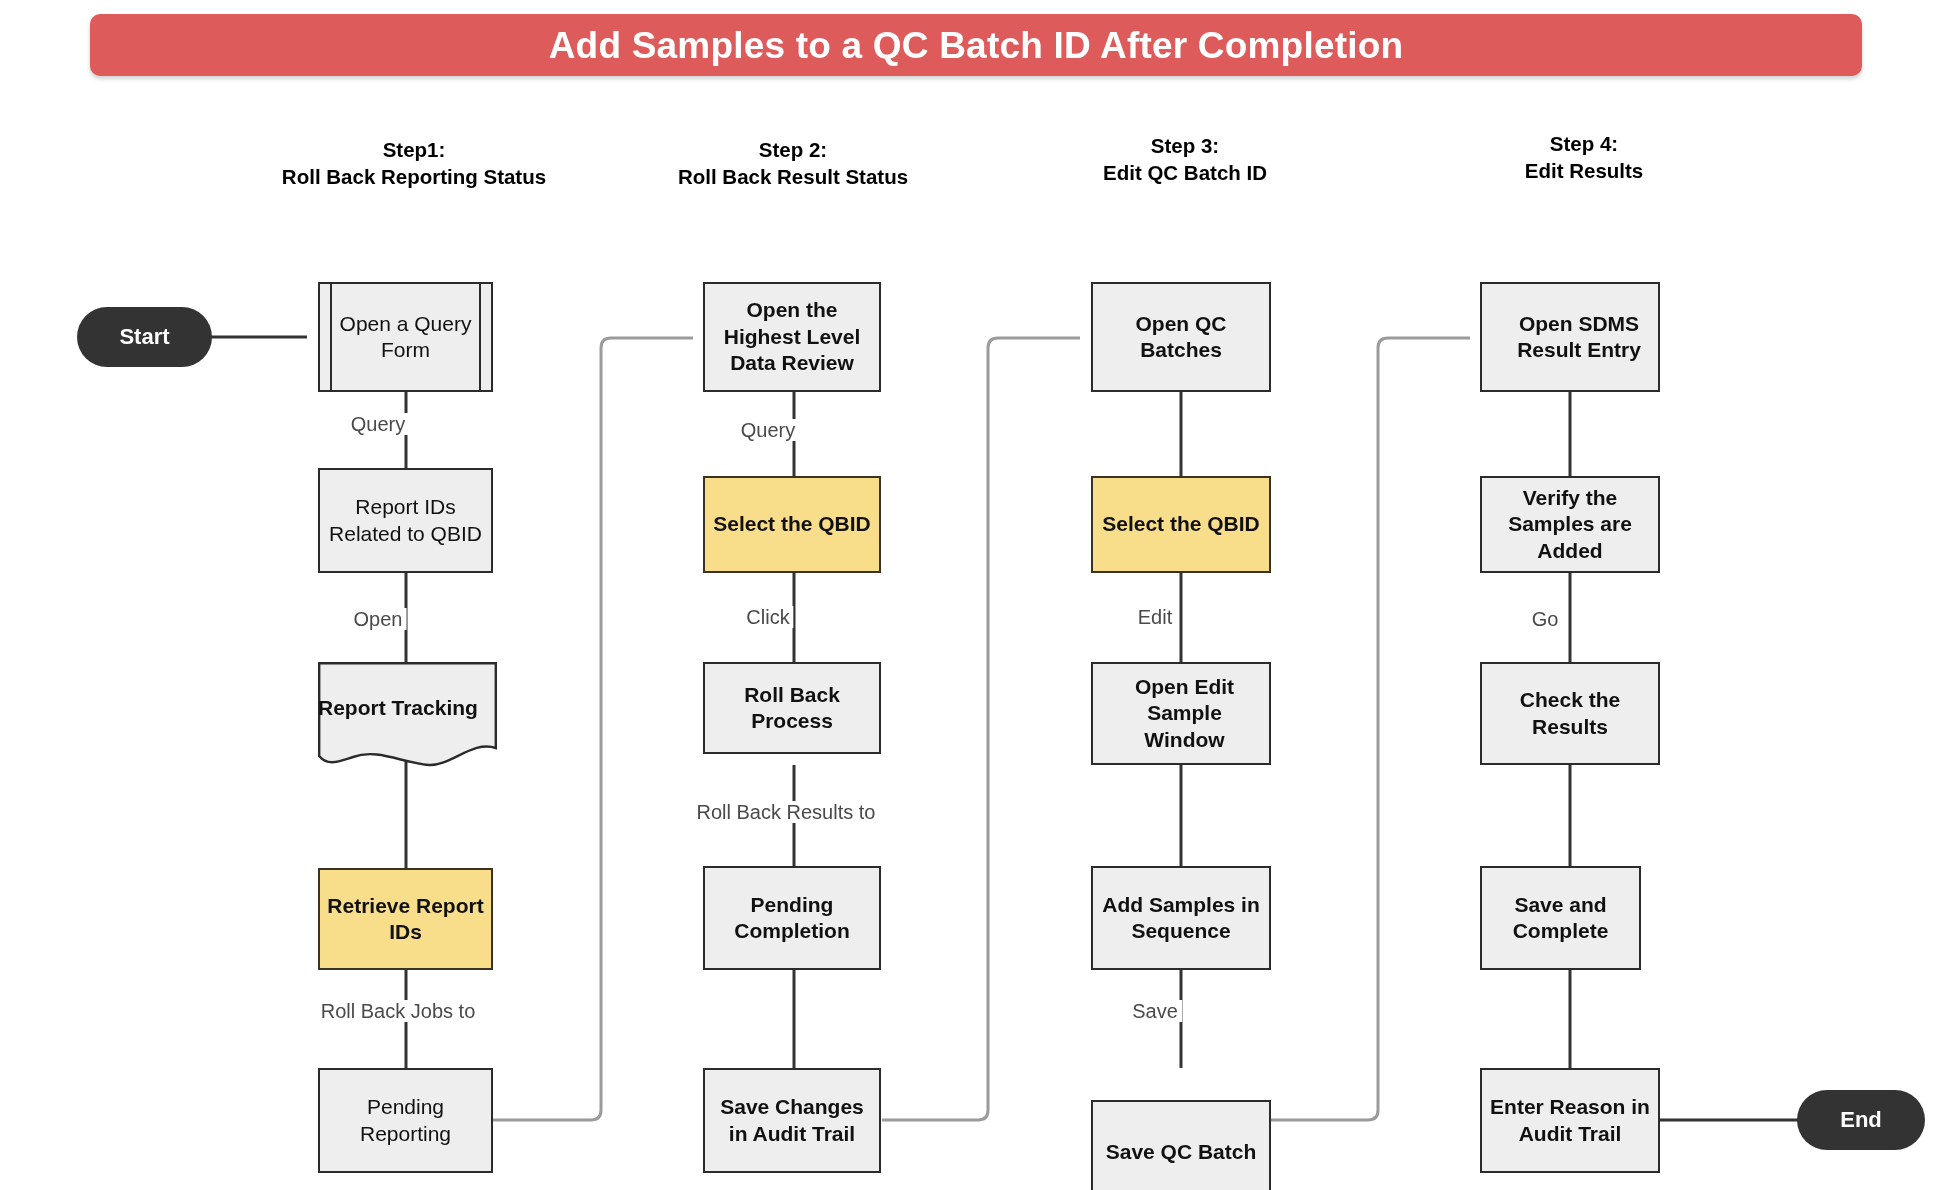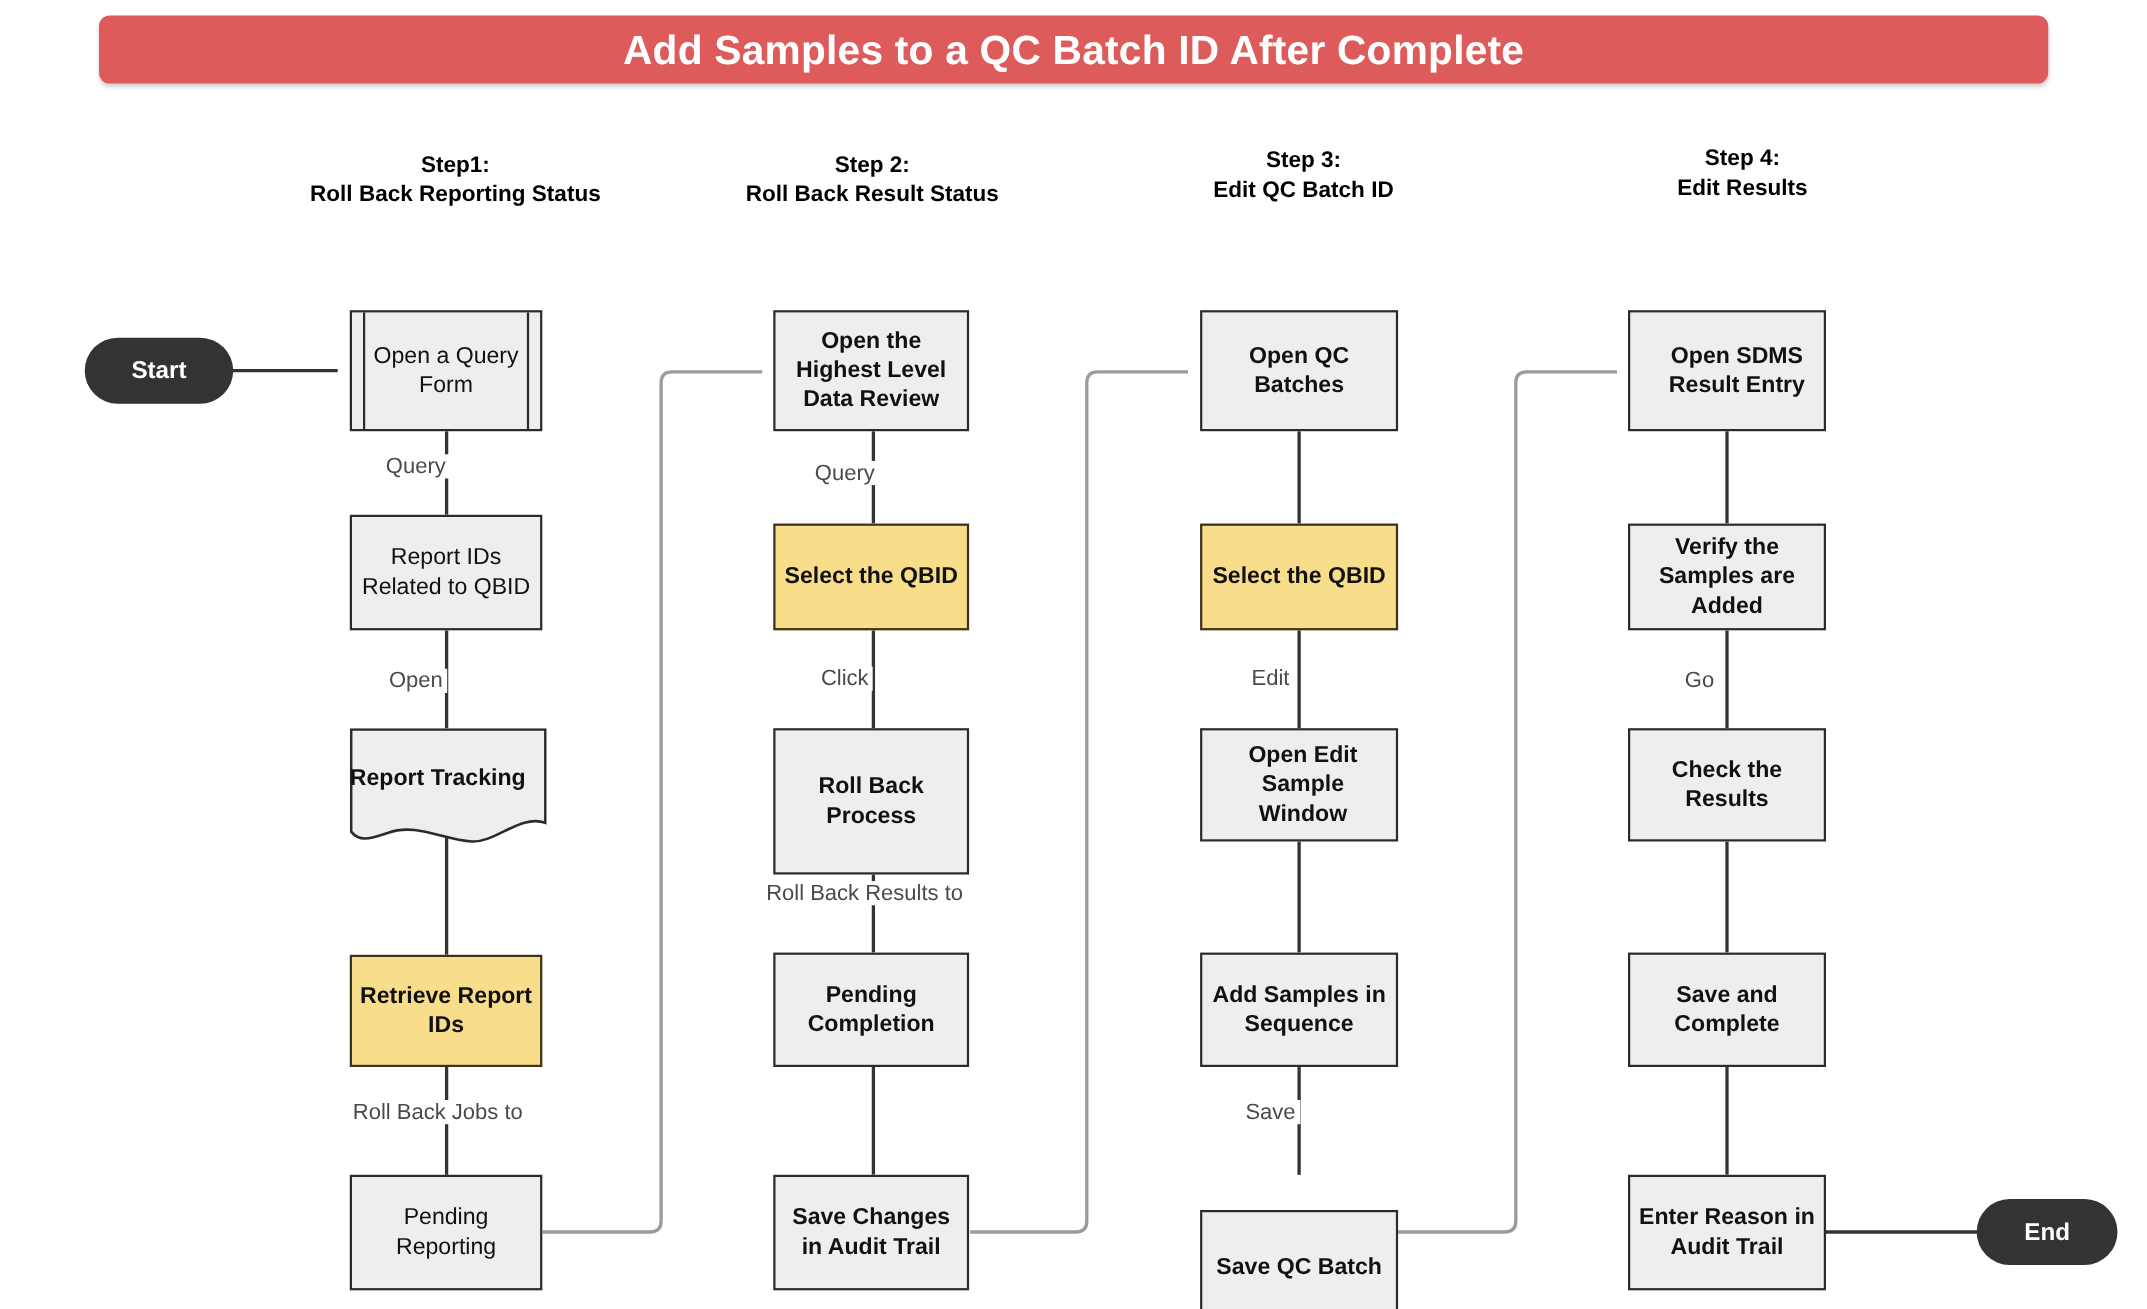--- a/index.html
+++ b/index.html
@@ -145,21 +145,21 @@
     pointer-events: none;
   }
   #edges path, #edges line { fill: none; }
 </style>
 </head>
 <body>
 
 <div id="canvas">
 
   <div class="title-banner">
-    <div class="title-text">Add Samples to a QC Batch ID After Complete</div>
+    <div class="title-text">Add Samples to a QC Batch ID After Completion</div>
   </div>
 
   <div class="step-head" style="left:234px; top:136px;">
     <div>Step1:</div>
     <div>Roll Back Reporting Status</div>
   </div>
   <div class="step-head" style="left:613px; top:136px;">
     <div>Step 2:</div>
     <div>Roll Back Result Status</div>
   </div>
@@ -244,21 +244,21 @@
   </div>
 
   <div class="node" style="left:703px; top:282px; width:178px; height:110px;">
     <span>Open the Highest Level Data Review</span>
   </div>
 
   <div class="node highlight" style="left:703px; top:476px; width:178px; height:97px;">
     <span>Select the QBID</span>
   </div>
 
-  <div class="node" style="left:703px; top:662px; width:178px; height:133px;">
+  <div class="node" style="left:703px; top:662px; width:178px; height:92px;">
     <span>Roll Back Process</span>
   </div>
 
   <div class="node" style="left:703px; top:866px; width:178px; height:104px;">
     <span>Pending Completion</span>
   </div>
 
   <div class="node" style="left:703px; top:1068px; width:178px; height:105px;">
     <span>Save Changes in Audit Trail</span>
   </div>
@@ -288,21 +288,21 @@
   </div>
 
   <div class="node" style="left:1480px; top:476px; width:180px; height:97px;">
     <span>Verify the Samples are Added</span>
   </div>
 
   <div class="node" style="left:1480px; top:662px; width:180px; height:103px;">
     <span>Check the Results</span>
   </div>
 
-  <div class="node" style="left:1480px; top:866px; width:180px; height:104px;">
+  <div class="node" style="left:1480px; top:866px; width:161px; height:104px;">
     <span>Save and Complete</span>
   </div>
 
   <div class="node" style="left:1480px; top:1068px; width:180px; height:105px;">
     <span>Enter Reason in Audit Trail</span>
   </div>
 
   <div class="edge-label" style="left:378px; top:413px; transform:translateX(-50%);">Query</div>
   <div class="edge-label" style="left:378px; top:608px; transform:translateX(-50%);">Open</div>
   <div class="edge-label" style="left:398px; top:1000px; transform:translateX(-50%);">Roll Back Jobs to</div>

